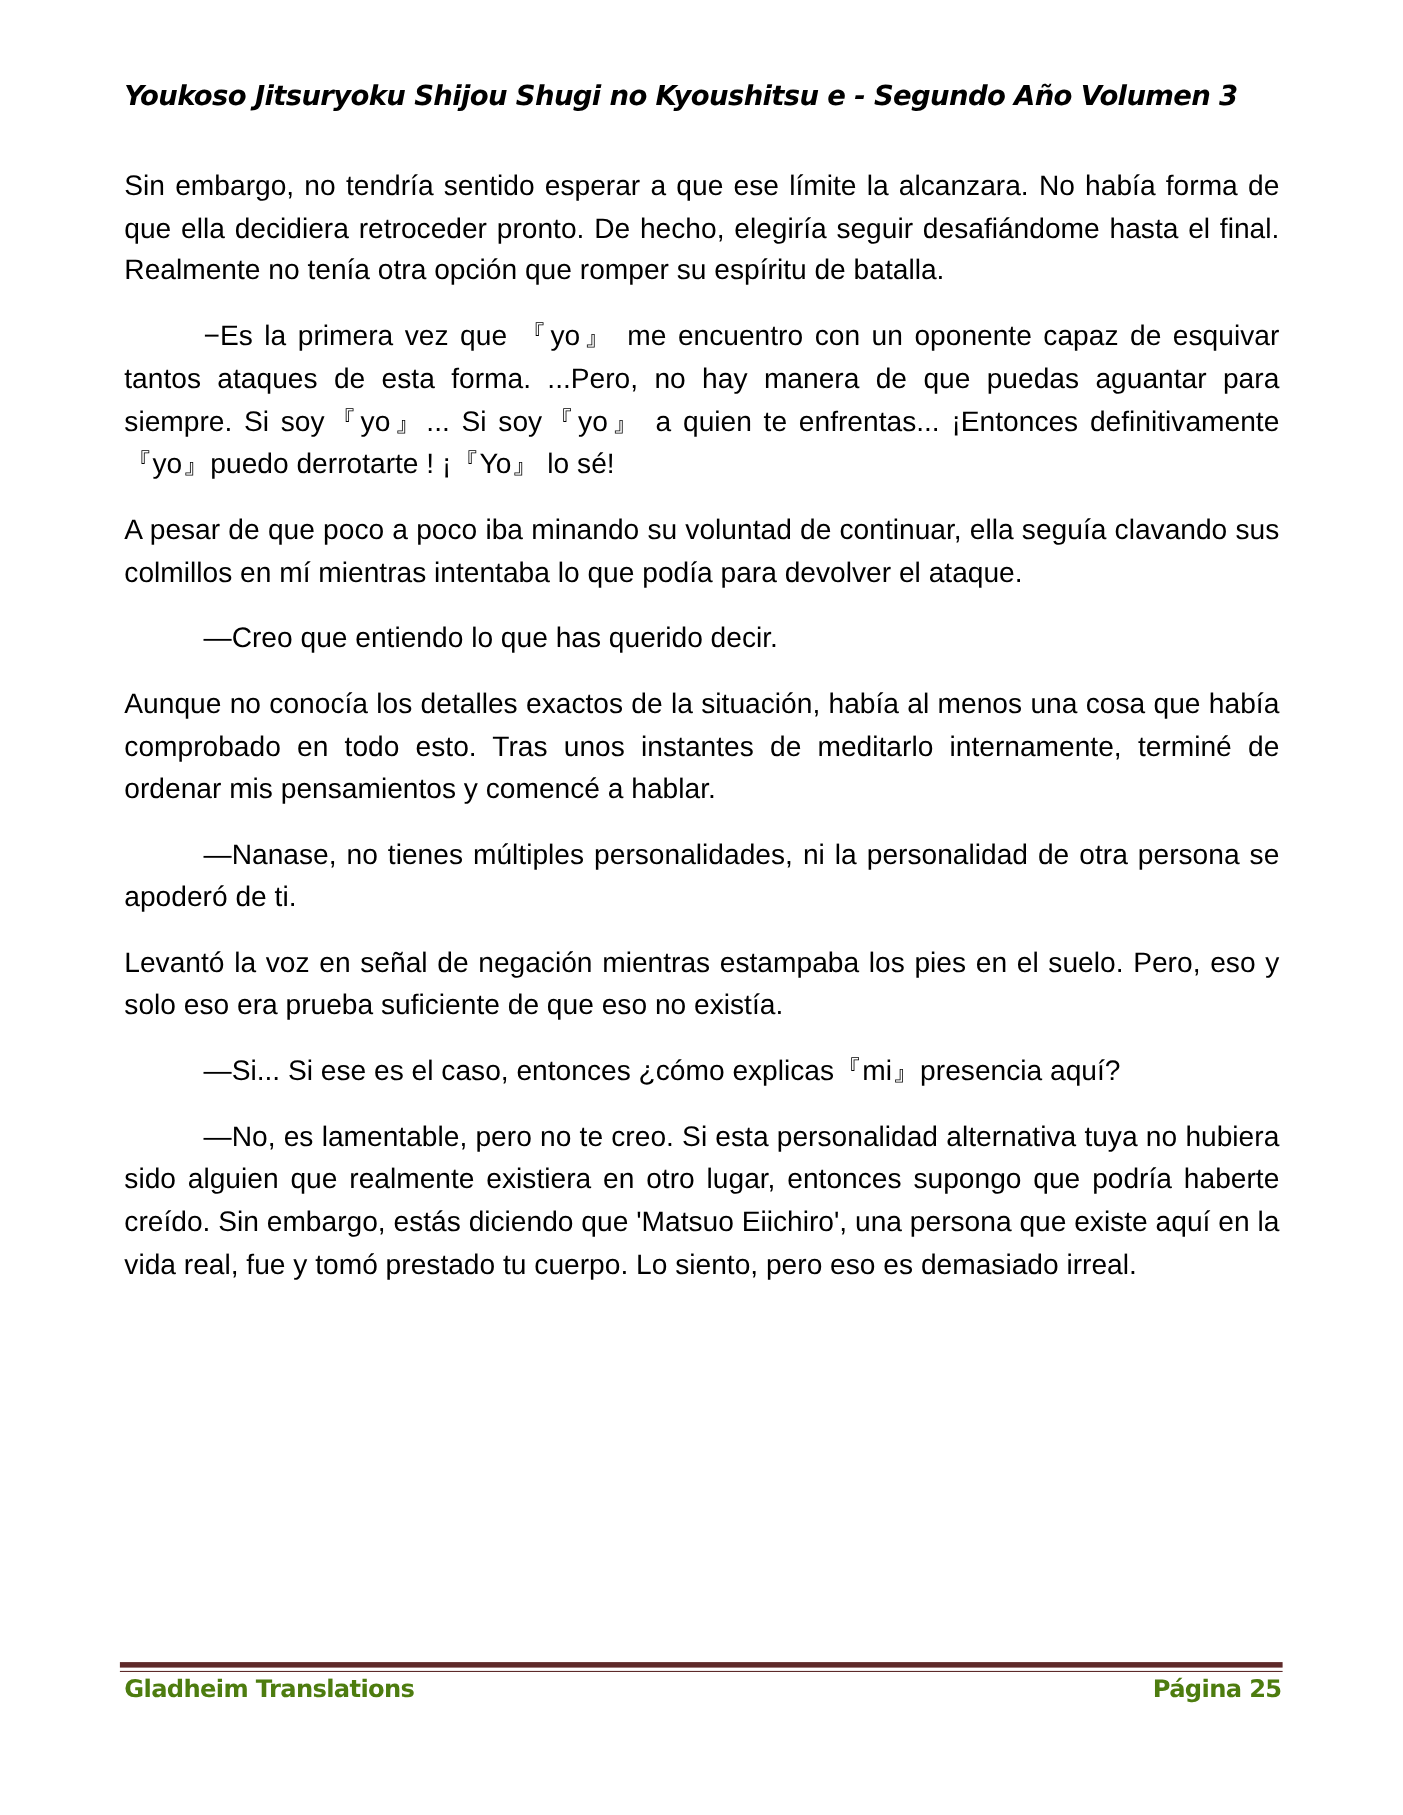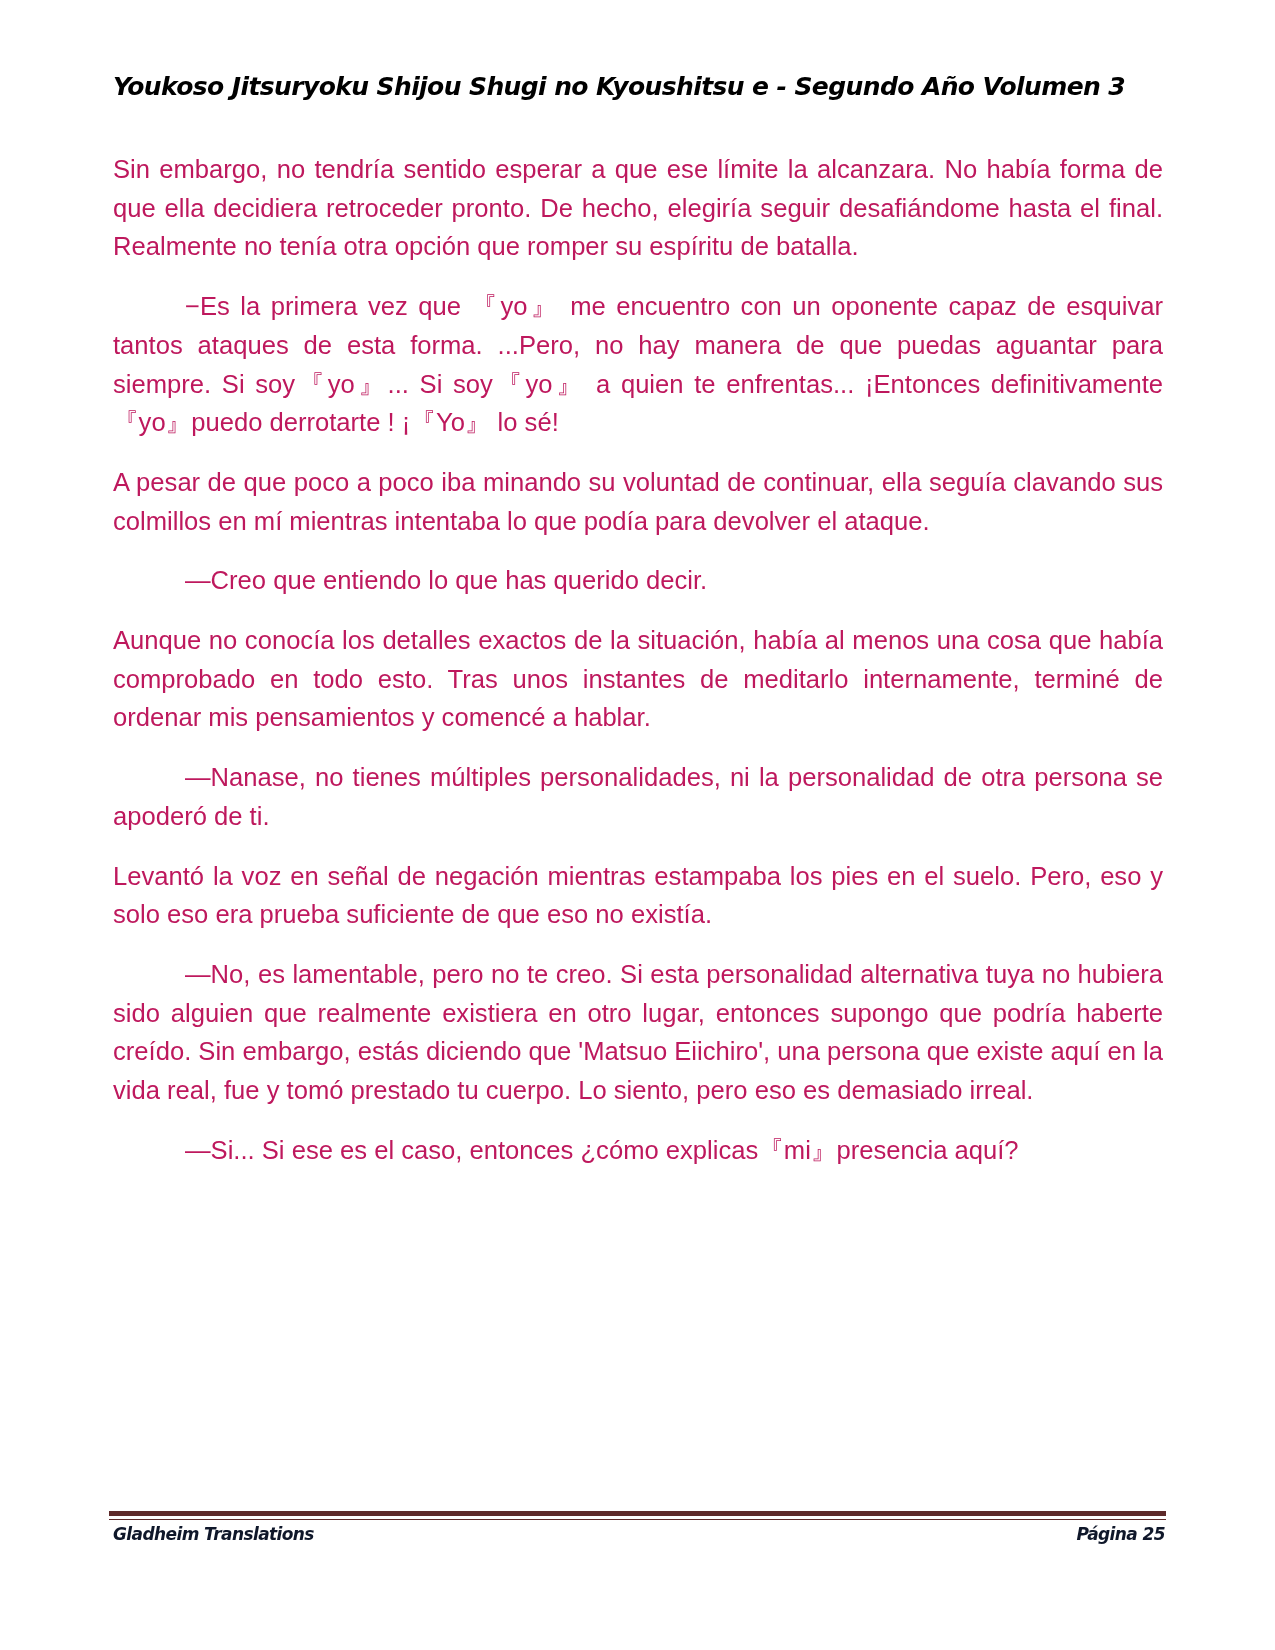--- a/index.html
+++ b/index.html
@@ -5,52 +5,52 @@
   html, body { margin: 0; padding: 0; background: #ffffff; }
   body { width: 1275px; height: 1650px; position: relative; overflow: hidden; }
   .header {
     position: absolute; left: 113px; top: 72px;
     font-family: "DejaVu Sans", sans-serif; font-weight: bold; font-style: italic;
     font-size: 25px; letter-spacing: -0.6px; color: #000; white-space: nowrap;
   }
   .body-text {
     position: absolute; left: 113px; top: 150px; width: 1050px;
     font-family: "Liberation Sans", sans-serif; font-size: 25.6px; line-height: 38.7px;
-    color: #be185d; text-align: justify;
+    color: #000000; text-align: justify;
   }
   .body-text p { margin: 0 0 21px 0; }
   .body-text p.indent { text-indent: 72px; }
   .rule-thick {
     position: absolute; left: 109px; top: 1511px; width: 1057px; height: 5px; background: #5e2a2a;
   }
   .rule-thin {
     position: absolute; left: 109px; top: 1519px; width: 1057px; height: 1px; background: #5e2a2a;
   }
   .footer-left, .footer-right {
     position: absolute; top: 1524px;
-    font-family: "DejaVu Sans", sans-serif; font-weight: bold; font-style: italic;
-    font-size: 17px; letter-spacing: -0.6px; color: #0f172a; white-space: nowrap;
+    font-family: "DejaVu Sans", sans-serif; font-weight: bold; 
+    font-size: 22px; letter-spacing: -0.6px; color: #4d7c0f; white-space: nowrap;
   }
   .footer-left { left: 113px; }
   .footer-right { right: 110px; }
 </style>
 </head>
 <body>
 
 <div class="header">Youkoso Jitsuryoku Shijou Shugi no Kyoushitsu e - Segundo Año Volumen 3</div>
 
 <div class="body-text">
   <p>Sin embargo, no tendría sentido esperar a que ese límite la alcanzara. No había forma de que ella decidiera retroceder pronto. De hecho, elegiría seguir desafiándome hasta el final. Realmente no tenía otra opción que romper su espíritu de batalla.</p>
   <p class="indent">−Es la primera vez que 『yo』 me encuentro con un oponente capaz de esquivar tantos ataques de esta forma. ...Pero, no hay manera de que puedas aguantar para siempre. Si soy『yo』... Si soy『yo』 a quien te enfrentas... ¡Entonces definitivamente『yo』puedo derrotarte ! ¡『Yo』 lo sé!</p>
   <p>A pesar de que poco a poco iba minando su voluntad de continuar, ella seguía clavando sus colmillos en mí mientras intentaba lo que podía para devolver el ataque.</p>
   <p class="indent">—Creo que entiendo lo que has querido decir.</p>
   <p>Aunque no conocía los detalles exactos de la situación, había al menos una cosa que había comprobado en todo esto. Tras unos instantes de meditarlo internamente, terminé de ordenar mis pensamientos y comencé a hablar.</p>
   <p class="indent">—Nanase, no tienes múltiples personalidades, ni la personalidad de otra persona se apoderó de ti.</p>
   <p>Levantó la voz en señal de negación mientras estampaba los pies en el suelo. Pero, eso y solo eso era prueba suficiente de que eso no existía.</p>
+  <p class="indent">—Si... Si ese es el caso, entonces ¿cómo explicas『mi』presencia aquí?</p>
   <p class="indent">—No, es lamentable, pero no te creo. Si esta personalidad alternativa tuya no hubiera sido alguien que realmente existiera en otro lugar, entonces supongo que podría haberte creído. Sin embargo, estás diciendo que 'Matsuo Eiichiro', una persona que existe aquí en la vida real, fue y tomó prestado tu cuerpo. Lo siento, pero eso es demasiado irreal.</p>
-  <p class="indent">—Si... Si ese es el caso, entonces ¿cómo explicas『mi』presencia aquí?</p>
 </div>
 
 <div class="rule-thick"></div>
 <div class="rule-thin"></div>
 
 <div class="footer-left">Gladheim Translations</div>
 <div class="footer-right">Página 25</div>
 
 </body></html>

